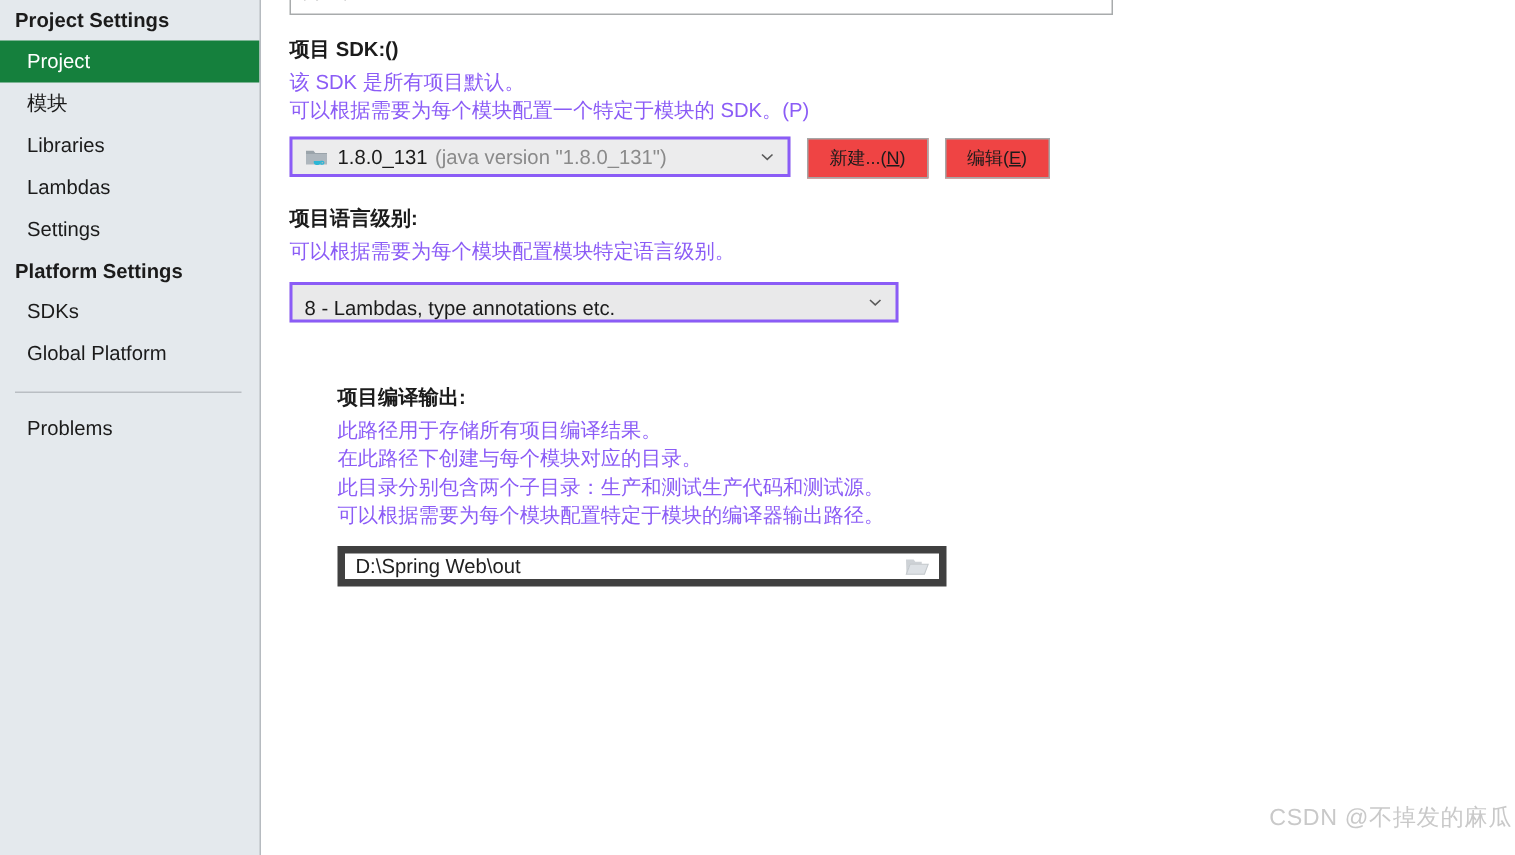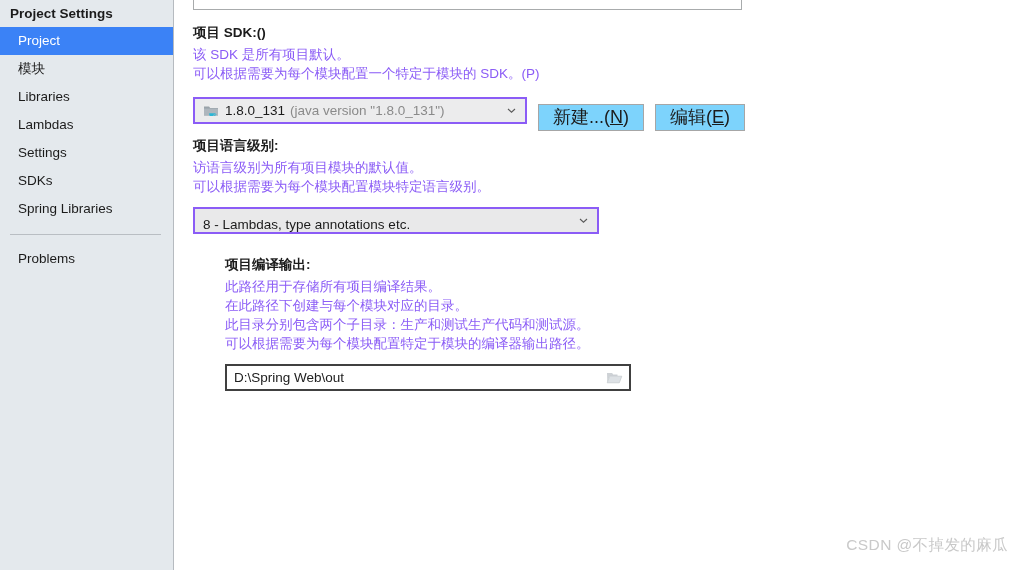--- a/index.html
+++ b/index.html
@@ -47,21 +47,21 @@
   .side-item {
     height: 28px;
     line-height: 28px;
     padding-left: 18px;
     font-size: 13.5px;
     color: #1b1b1b;
     white-space: nowrap;
     cursor: default;
   }
   .side-item.selected {
-    background: #3b82f6;
+    background: #15803d;
     color: #ffffff;
   }
   .side-divider {
     height: 1px;
     background: #b9bec3;
     margin: 11px 12px 10px 10px;
   }
 
   
   #main {
@@ -152,41 +152,41 @@
     height: 16px;
     margin-right: 6px;
     flex: 0 0 auto;
   }
   .sdk-name { color: #1b1b1b; }
   .sdk-ver  { color: #8a8a8a; margin-left: 5px; }
 
   .btn {
     box-sizing: border-box;
     border: 1px solid #a6a6a6;
-    background: #7dd3fc;
+    background: #ef4444;
     height: 27px;
-    margin-top: 21px;
+    margin-top: 9px;
     padding: 0 14px;
     font-family: "Liberation Sans", "DejaVu Sans", sans-serif;
-    font-size: 18px;
+    font-size: 12px;
     color: #1b1b1b;
     line-height: 25px;
     white-space: nowrap;
     cursor: default;
     user-select: none;
   }
   .btn u { text-decoration: underline; }
 
   
   .path-field {
     position: relative;
     box-sizing: border-box;
     width: 406px;
     height: 27px;
-    border: 2px solid #404040;
+    border: 5px solid #404040;
     background: #ffffff;
     display: flex;
     align-items: center;
     padding: 0 30px 0 7px;
     font-size: 13.5px;
     color: #202020;
     white-space: nowrap;
     overflow: hidden;
   }
   .folder-btn {
@@ -229,26 +229,27 @@
     <div class="side-item">
       <span>Libraries</span>
     </div>
     <div class="side-item">
       <span>Lambdas</span>
     </div>
     <div class="side-item">
       <span>Settings</span>
     </div>
 
+    <div class="side-group-title">Platform Settings</div>
 
     <div class="side-item">
       <span>SDKs</span>
     </div>
     <div class="side-item">
-      <span>Spring Libraries</span>
+      <span>Global Platform</span>
     </div>
 
     <div class="side-divider"></div>
 
     <div class="side-item">
       <span>Problems</span>
     </div>
 
   </div>
 
@@ -285,21 +286,20 @@
 
         <button class="btn"><span>新建...(</span><u>N</u><span>)</span></button>
 
         <button class="btn"><span>编辑(</span><u>E</u><span>)</span></button>
 
       </div>
     </div>
 
     <div class="section" style="top:137px;">
       <div class="sec-title">项目语言级别:</div>
-      <div class="sec-line">访语言级别为所有项目模块的默认值。</div>
       <div class="sec-line">可以根据需要为每个模块配置模块特定语言级别。</div>
 
       <div style="margin-top:11px;">
         <div class="combo lang">
           <span>8 - Lambdas, type annotations etc.</span>
           <span class="chev">
             <svg width="9" height="9" viewBox="0 0 9 9">
                 <path d="M1 3l3.5 3.2L8 3" fill="none" stroke="#5a5a5a" stroke-width="1.1"></path>
               </svg>
           </span>

